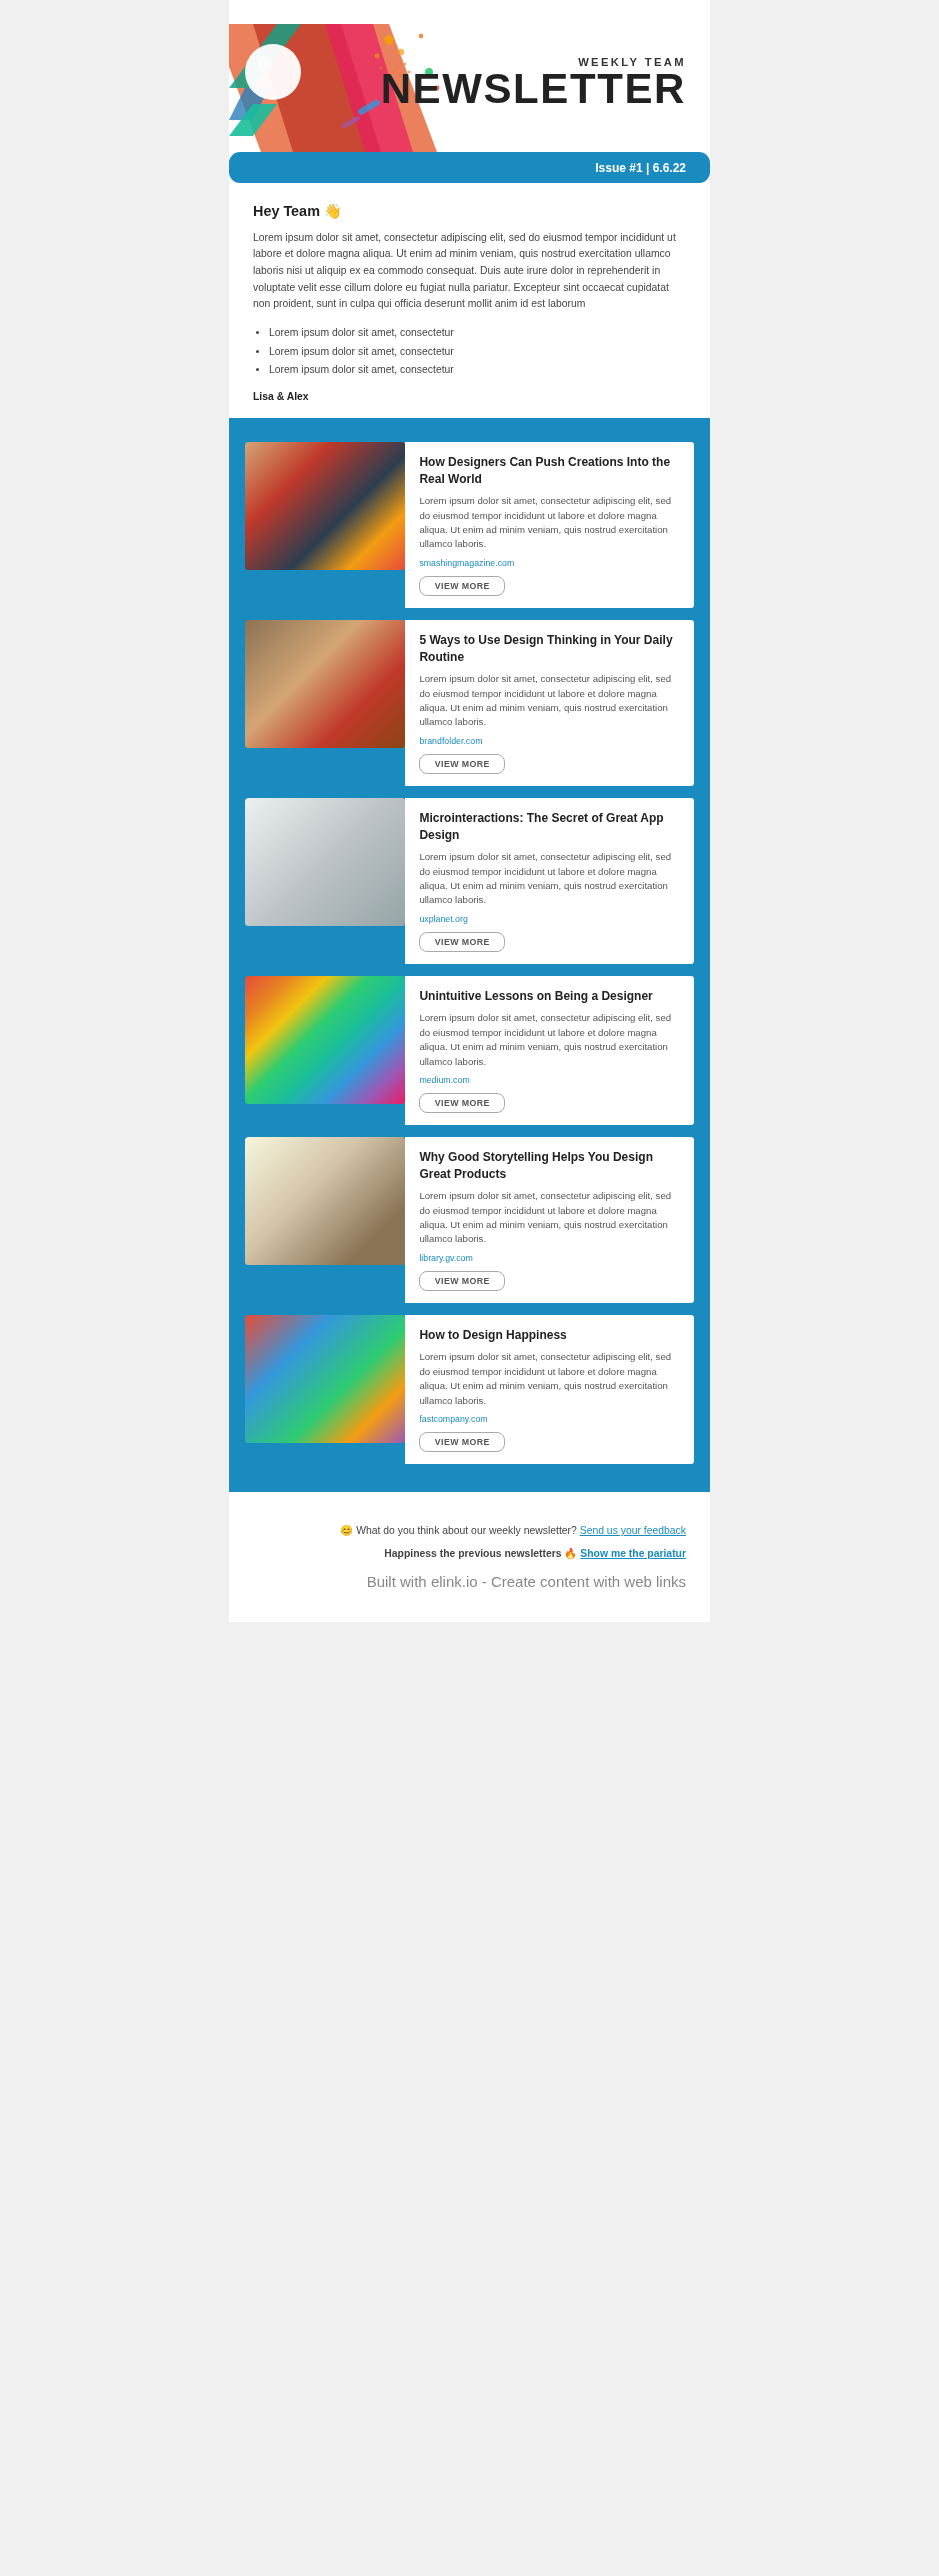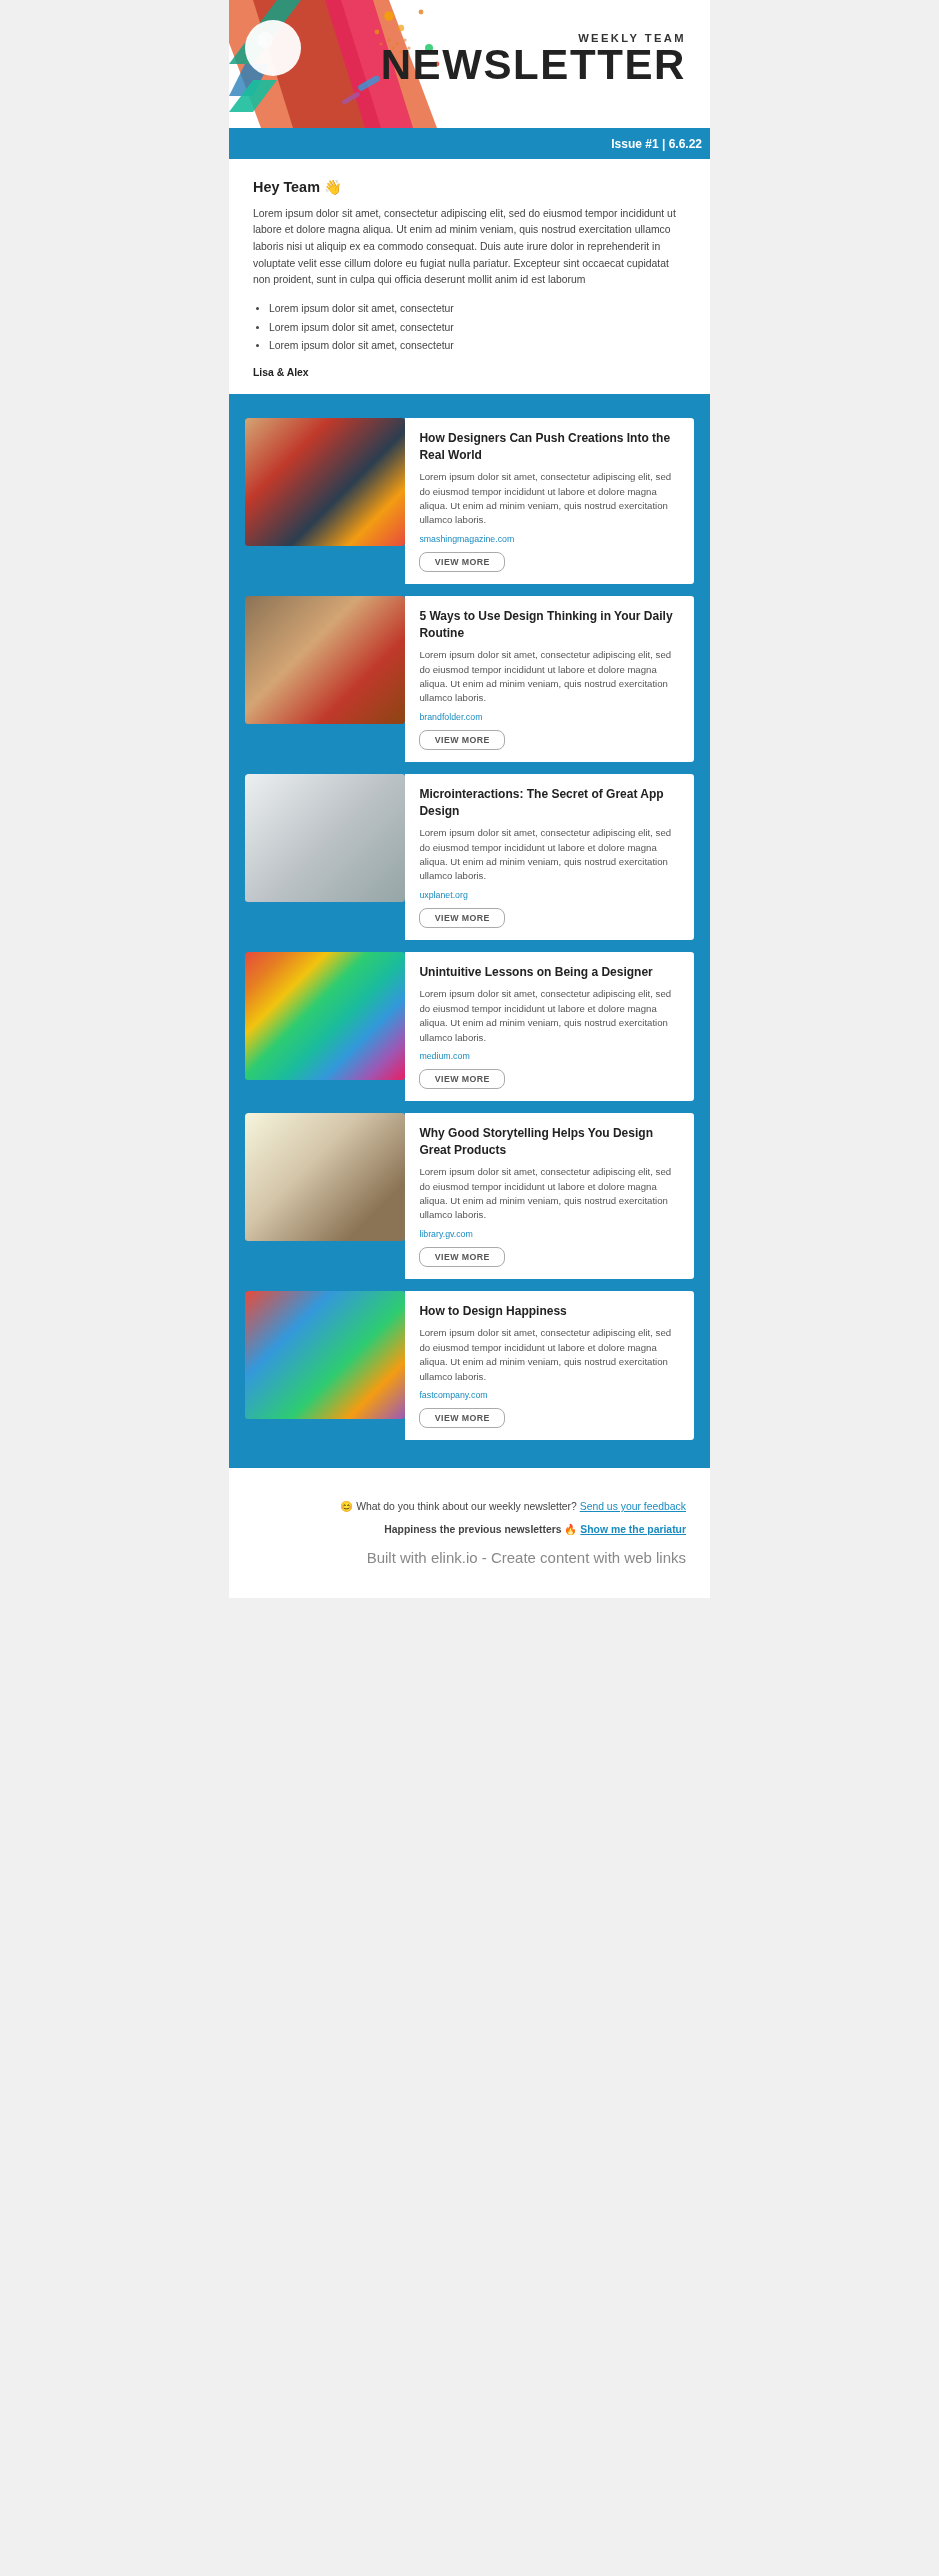--- a/index.html
+++ b/index.html
@@ -13,20 +13,21 @@
       width: 481px;
       background: #fff;
     }
 
     
     .header {
       position: relative;
       height: 128px;
       background: #fff;
       overflow: hidden;
+      margin-top: 24px;
     }
     .header-graphic {
       position: absolute;
       left: 0; top: 0;
       width: 224px;
       height: 128px;
     }
     .header-text {
       position: absolute;
       right: 24px;
@@ -44,22 +45,23 @@
       font-weight: 900;
       color: #222;
       letter-spacing: 1.6px;
       line-height: 1;
       text-transform: uppercase;
     }
 
     
     .issue-bar {
       background: #1a8bbf;
-      padding: 8px 8px;
+      padding: 8px 24px;
       text-align: right;
+      border-radius: 11px;
     }
     .issue-bar span {
       color: #fff;
       font-size: 12px;
       font-weight: bold;
     }
 
     
     .intro-section {
       background: #fff;

